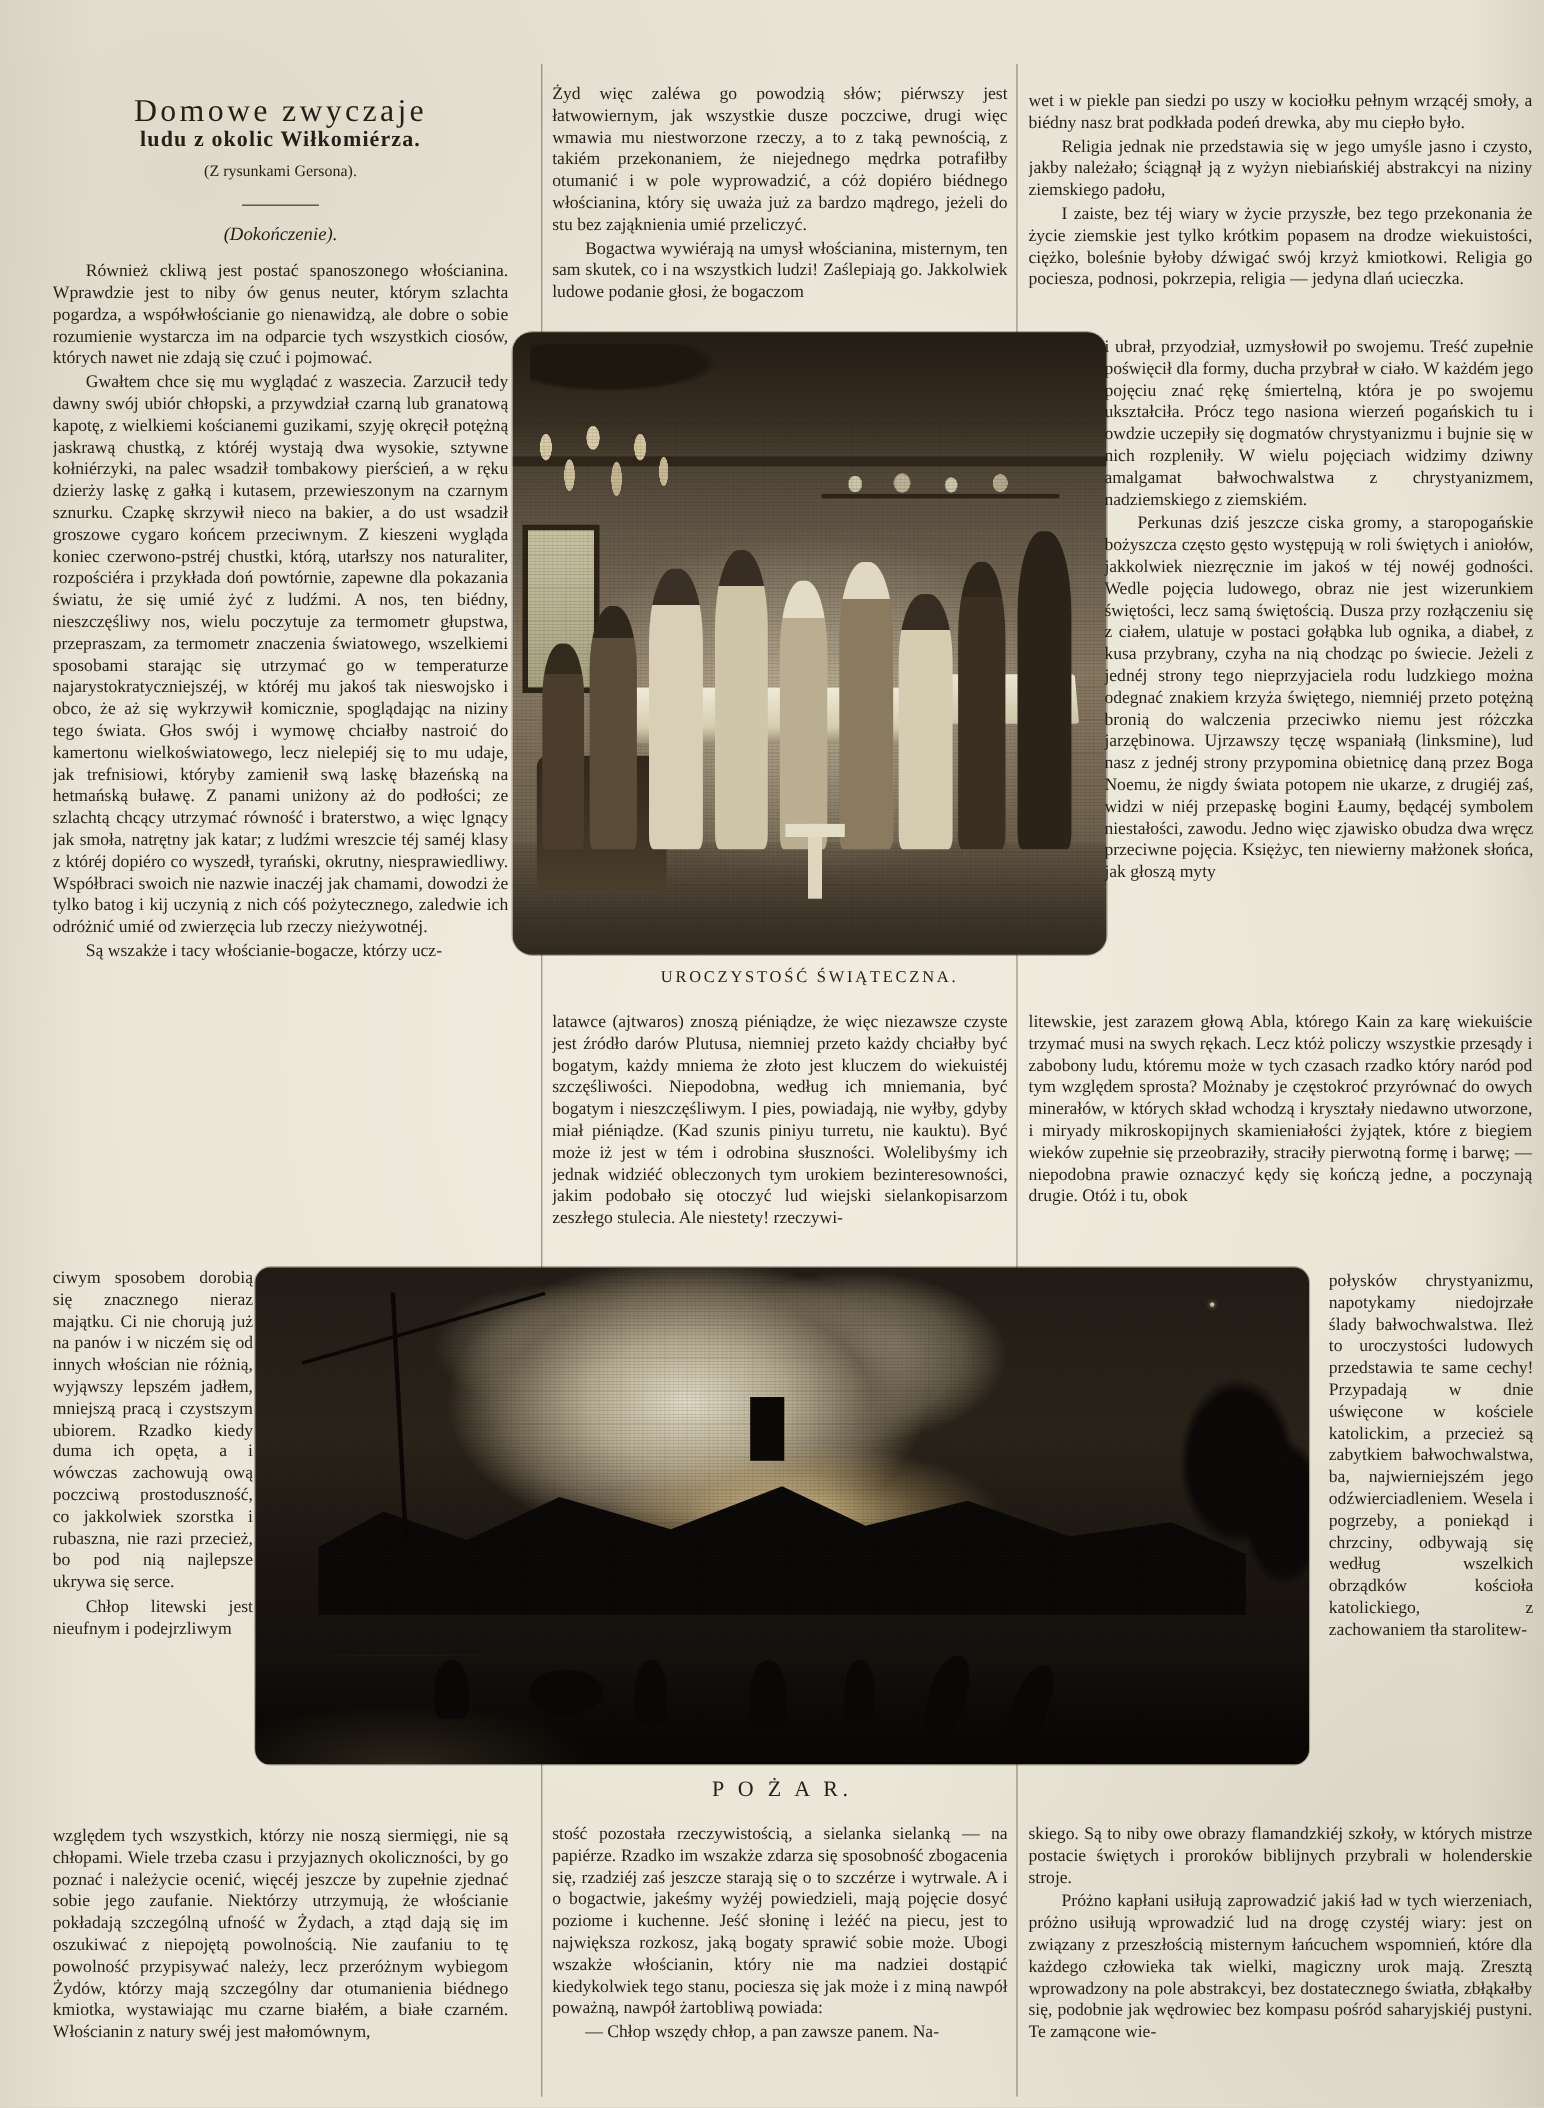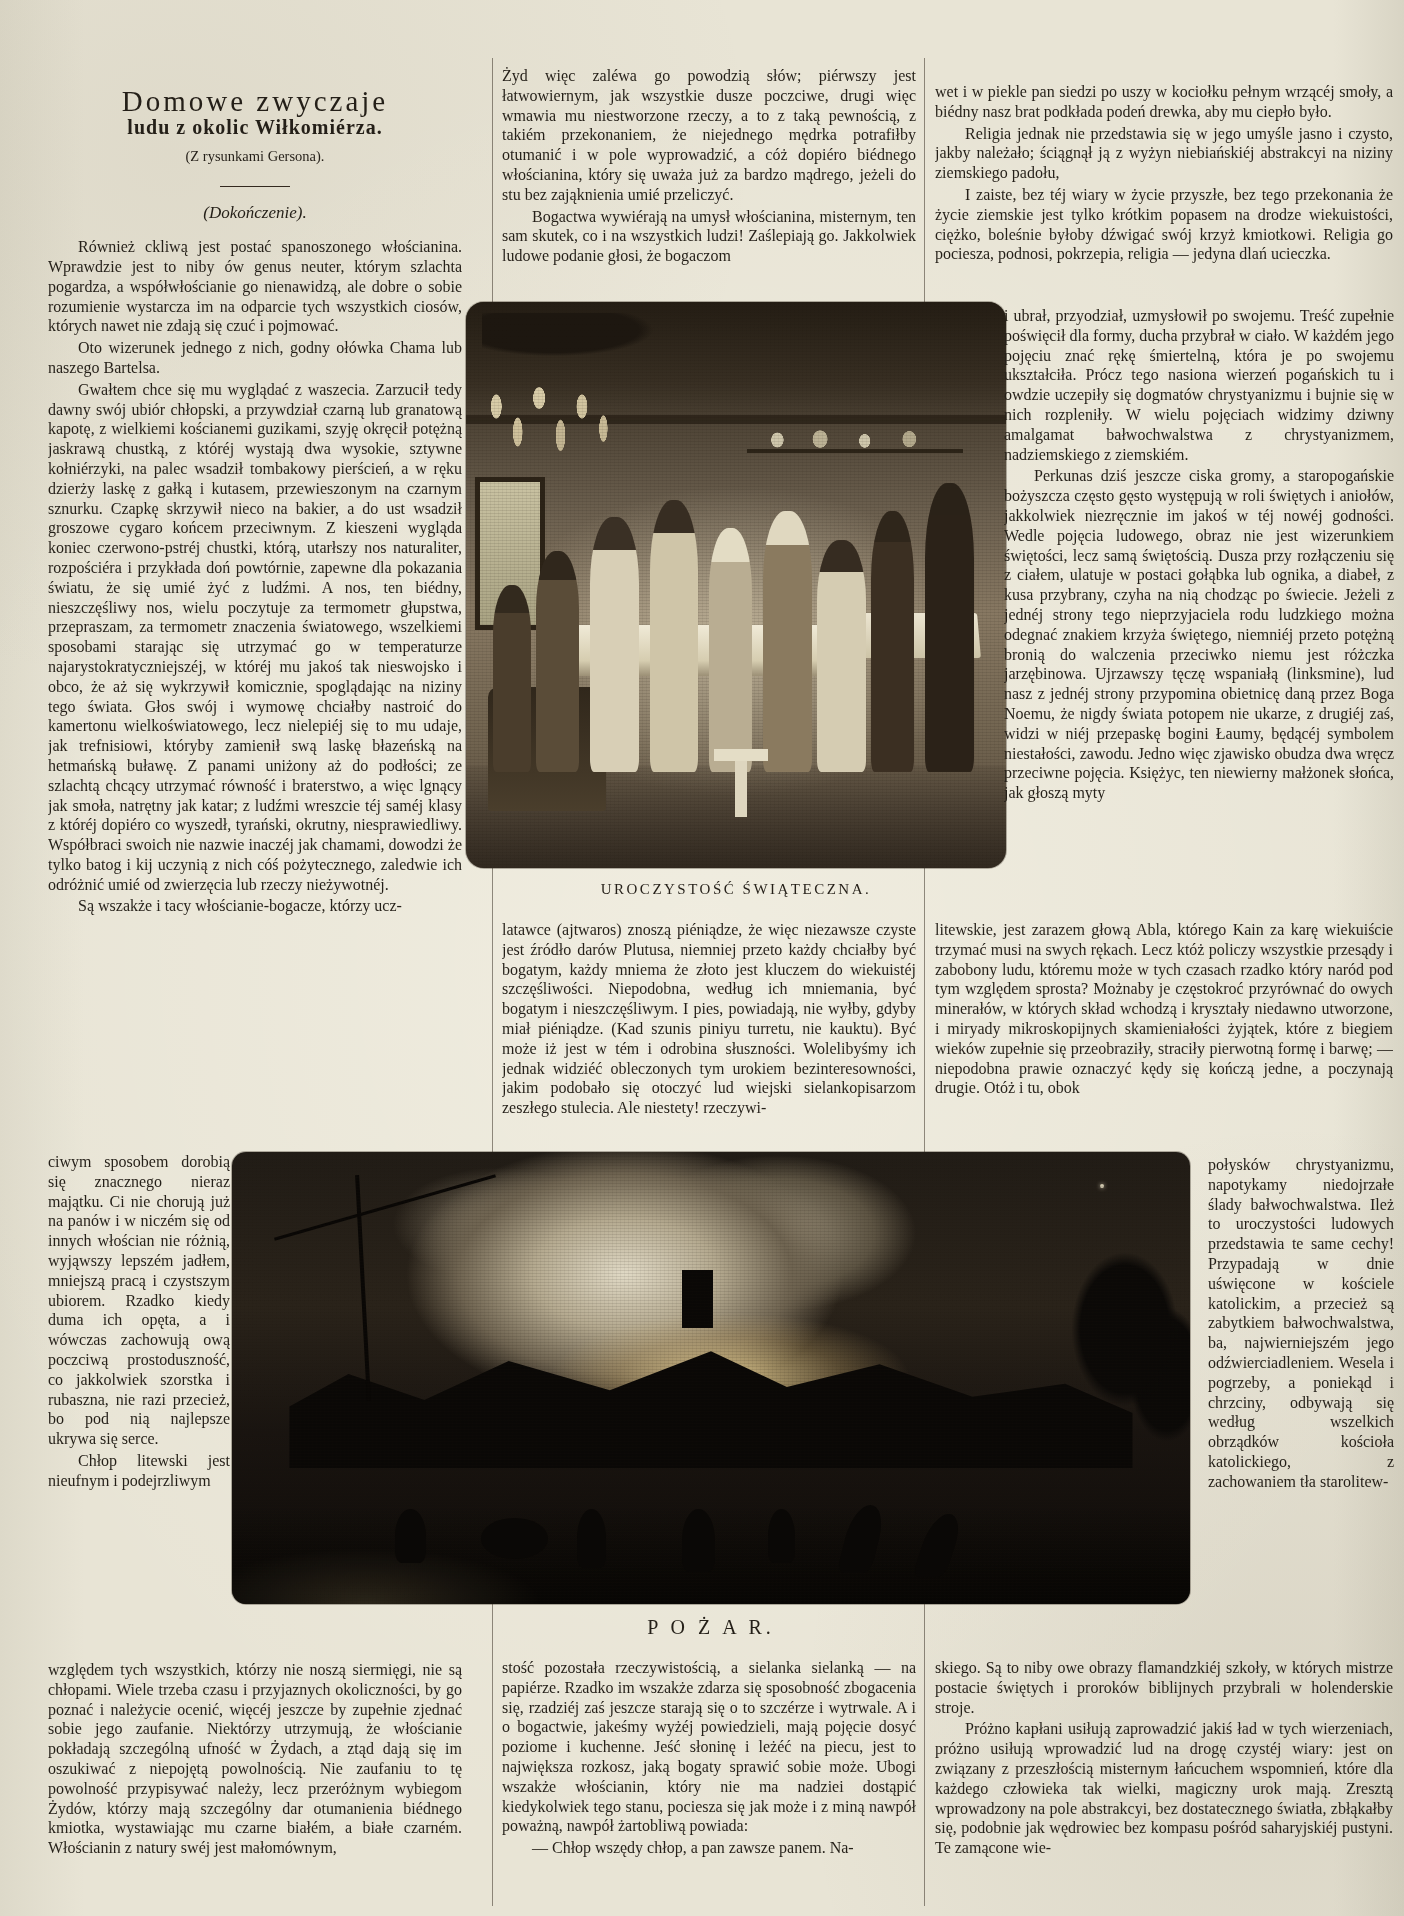--- a/index.html
+++ b/index.html
@@ -111,35 +111,34 @@
   <div class="divider" style="left:492px; top:58px; height:1848px;"></div>
   <div class="divider" style="left:924px; top:58px; height:1848px;"></div>
 
   <div class="tblock" style="left:48px; top:86px; width:414px; height:1062px;">
     <div class="title1">Domowe zwyczaje</div>
     <div class="title2">ludu z okolic Wiłkomiérza.</div>
     <div class="byline">(Z rysunkami Gersona).</div>
     <div class="title-rule"></div>
     <p class="contnote">(Dokończenie).</p>
     <p>Również ckliwą jest postać spanoszonego włościanina. Wprawdzie jest to niby ów genus neuter, którym szlachta pogardza, a współwłościanie go nienawidzą, ale dobre o sobie rozumienie wystarcza im na odparcie tych wszystkich ciosów, których nawet nie zdają się czuć i pojmować.</p>
-    <p>Oto wizerunek jednego z nich, godny ołówka Chama lub naszego Bartelsa.</p>
     <p>Gwałtem chce się mu wyglądać z waszecia. Zarzucił tedy dawny swój ubiór chłopski, a przywdział czarną lub granatową kapotę, z wielkiemi kościanemi guzikami, szyję okręcił potężną jaskrawą chustką, z któréj wystają dwa wysokie, sztywne kołniérzyki, na palec wsadził tombakowy pierścień, a w ręku dzierży laskę z gałką i kutasem, przewieszonym na czarnym sznurku. Czapkę skrzywił nieco na bakier, a do ust wsadził groszowe cygaro końcem przeciwnym. Z kieszeni wygląda koniec czerwono-pstréj chustki, którą, utarłszy nos naturaliter, rozpościéra i przykłada doń powtórnie, zapewne dla pokazania światu, że się umié żyć z ludźmi. A nos, ten biédny, nieszczęśliwy nos, wielu poczytuje za termometr głupstwa, przepraszam, za termometr znaczenia światowego, wszelkiemi sposobami starając się utrzymać go w temperaturze najarystokratyczniejszéj, w któréj mu jakoś tak nieswojsko i obco, że aż się wykrzywił komicznie, spoglądając na niziny tego świata. Głos swój i wymowę chciałby nastroić do kamertonu wielkoświatowego, lecz nielepiéj się to mu udaje, jak trefnisiowi, któryby zamienił swą laskę błazeńską na hetmańską buławę. Z panami uniżony aż do podłości; ze szlachtą chcący utrzymać równość i braterstwo, a więc lgnący jak smoła, natrętny jak katar; z ludźmi wreszcie téj saméj klasy z któréj dopiéro co wyszedł, tyrański, okrutny, niesprawiedliwy. Współbraci swoich nie nazwie inaczéj jak chamami, dowodzi że tylko batog i kij uczynią z nich cóś pożytecznego, zaledwie ich odróżnić umié od zwierzęcia lub rzeczy nieżywotnéj.</p>
     <p>Są wszakże i tacy włościanie-bogacze, którzy ucz-</p>
   </div>
 
   <div class="tblock" style="left:48px; top:1152px; width:182px; height:500px;">
     <p class="flush">ciwym sposobem dorobią się znacznego nieraz majątku. Ci nie chorują już na panów i w niczém się od innych włościan nie różnią, wyjąwszy lepszém jadłem, mniejszą pracą i czystszym ubiorem. Rzadko kiedy duma ich opęta, a i wówczas zachowują ową poczciwą prostoduszność, co jakkolwiek szorstka i rubaszna, nie razi przecież, bo pod nią najlepsze ukrywa się serce.</p>
     <p>Chłop litewski jest nieufnym i podejrzliwym</p>
   </div>
 
   <div class="tblock" style="left:48px; top:1660px; width:414px; height:248px;">
     <p class="flush">względem tych wszystkich, którzy nie noszą siermięgi, nie są chłopami. Wiele trzeba czasu i przyjaznych okoliczności, by go poznać i należycie ocenić, więcéj jeszcze by zupełnie zjednać sobie jego zaufanie. Niektórzy utrzymują, że włościanie pokładają szczególną ufność w Żydach, a ztąd dają się im oszukiwać z niepojętą powolnością. Nie zaufaniu to tę powolność przypisywać należy, lecz przeróżnym wybiegom Żydów, którzy mają szczególny dar otumanienia biédnego kmiotka, wystawiając mu czarne białém, a białe czarném. Włościanin z natury swéj jest małomównym,</p>
   </div>
 
-  <div class="tblock" style="left:502px; top:66px; width:414px; height:218px;">
+  <div class="tblock" style="left:502px; top:76px; width:414px; height:218px;">
     <p class="flush">Żyd więc zaléwa go powodzią słów; piérwszy jest łatwowiernym, jak wszystkie dusze poczciwe, drugi więc wmawia mu niestworzone rzeczy, a to z taką pewnością, z takiém przekonaniem, że niejednego mędrka potrafiłby otumanić i w pole wyprowadzić, a cóż dopiéro biédnego włościanina, który się uważa już za bardzo mądrego, jeżeli do stu bez zająknienia umié przeliczyć.</p>
     <p>Bogactwa wywiérają na umysł włościanina, misternym, ten sam skutek, co i na wszystkich ludzi! Zaślepiają go. Jakkolwiek ludowe podanie głosi, że bogaczom</p>
   </div>
 
   <div class="fig" id="figure1" style="left:466px; top:302px; width:540px; height:566px;">
     <div class="f1-base"></div>
     <div class="f1-ceiling"></div>
     <div class="f1-beam"></div>
     <div class="f1-hangings"></div>
     <div class="f1-shelf"></div>

